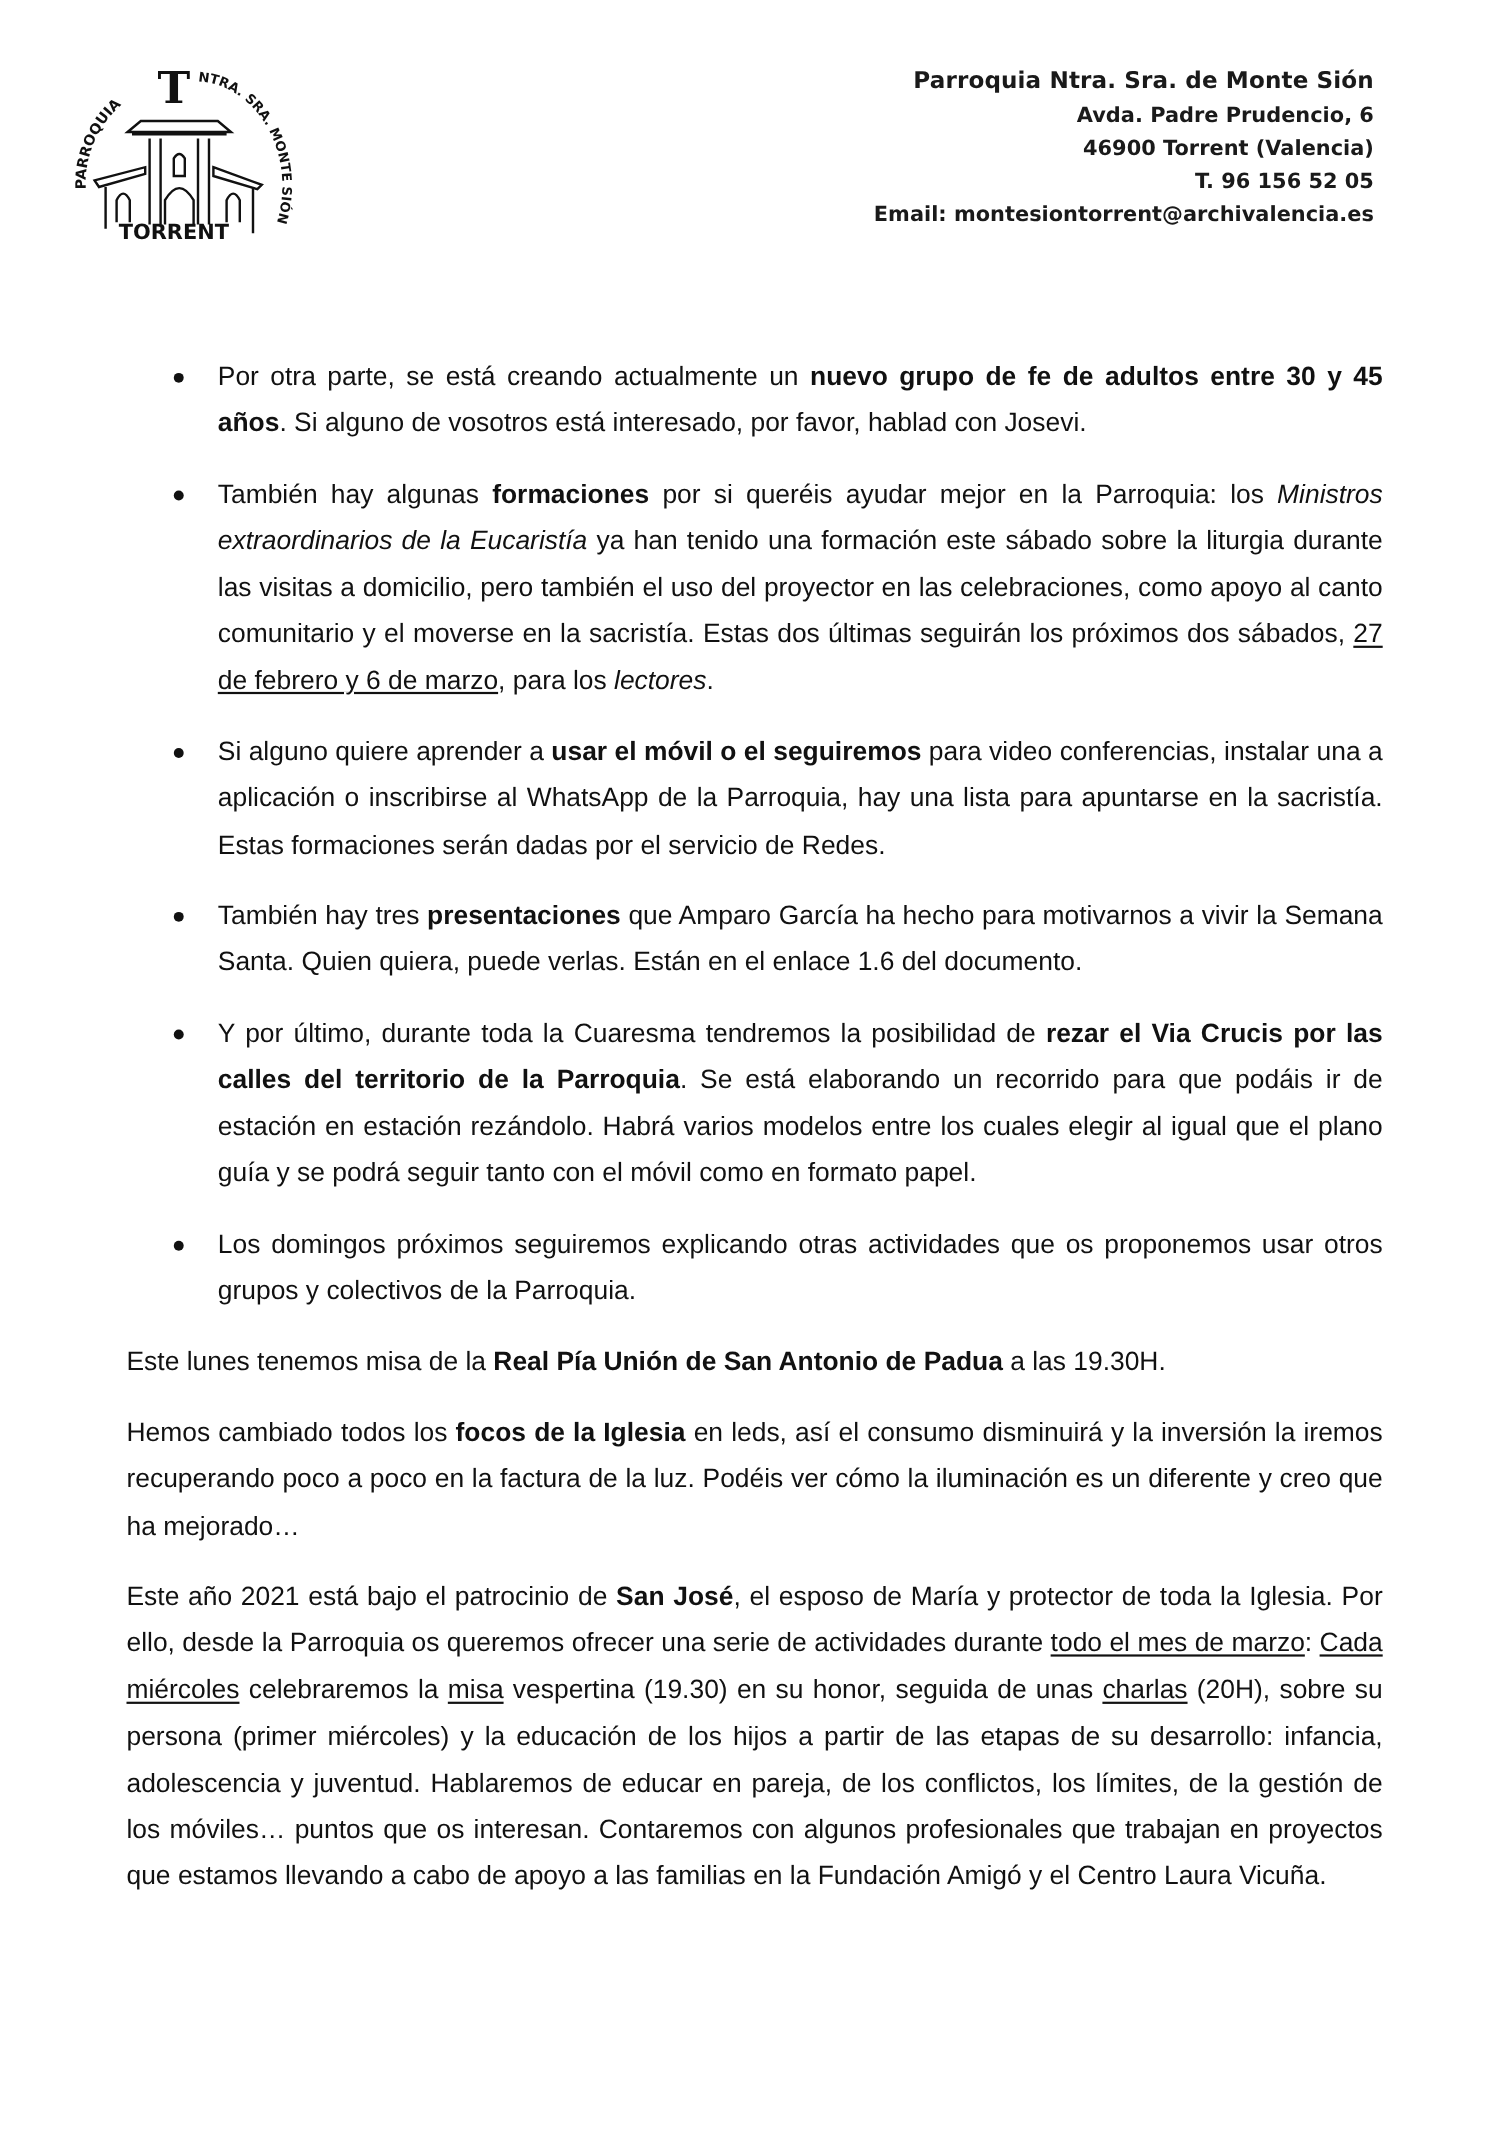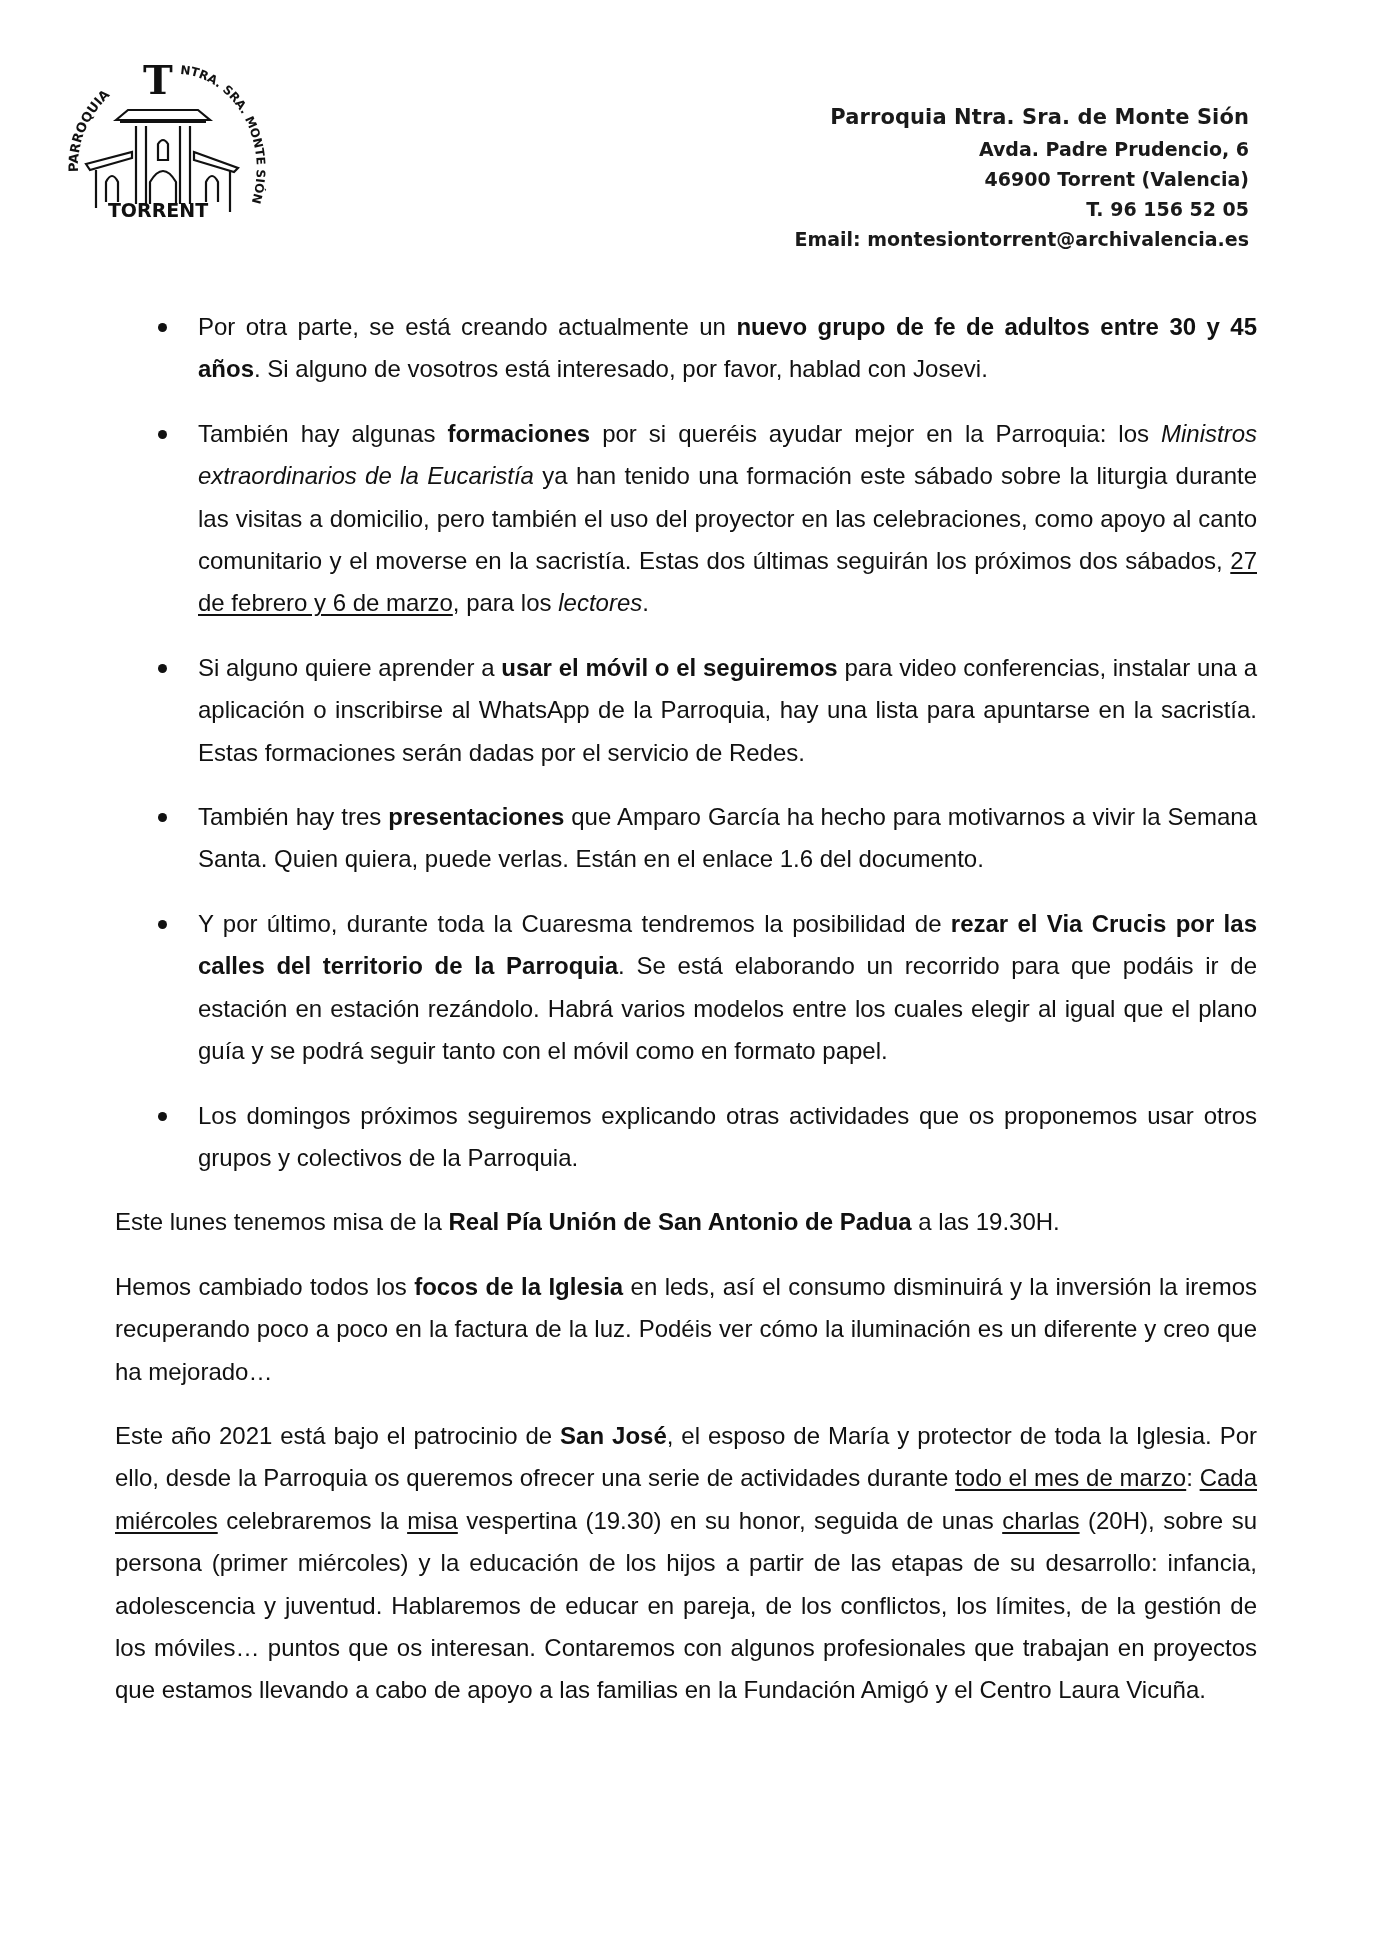--- a/index.html
+++ b/index.html
@@ -3,26 +3,26 @@
 <meta charset="utf-8">
 <style>
   html, body { margin: 0; padding: 0; background: #ffffff; }
   body {
     width: 1373px; height: 1941px; position: relative; overflow: hidden;
     font-family: "DejaVu Sans", sans-serif; color: #111111;
   }
   .logo { position: absolute; left: 58px; top: 52px; width: 215px; height: 170px; }
   .header {
     position: absolute; right: 124px; top: 56px; text-align: right;
-    font-family: "DejaVu Sans", sans-serif; font-weight: bold; color: #1a1a1a; margin-top: 44px;
+    font-family: "DejaVu Sans", sans-serif; font-weight: bold; color: #1a1a1a;
   }
   .header .title { font-size: 21px; line-height: 34px; letter-spacing: 0.1px; }
   .header .line { font-size: 19px; line-height: 30px; }
   .content {
-    position: absolute; left: 115px; top: 306px; width: 1142px;
+    position: absolute; left: 115px; top: 322px; width: 1142px;
     font-family: "Liberation Sans", sans-serif; font-size: 24px; line-height: 42.4px;
   }
   .bullet-list { list-style: none; margin: 0; padding: 0; }
   .bullet-item {
     position: relative; padding-left: 83px; margin: 0 0 22px 0;
     text-align: justify;
   }
   .bullet-dot {
     position: absolute; left: 43px; top: 17px; width: 9px; height: 9px;
     border-radius: 50%; background: #111;

